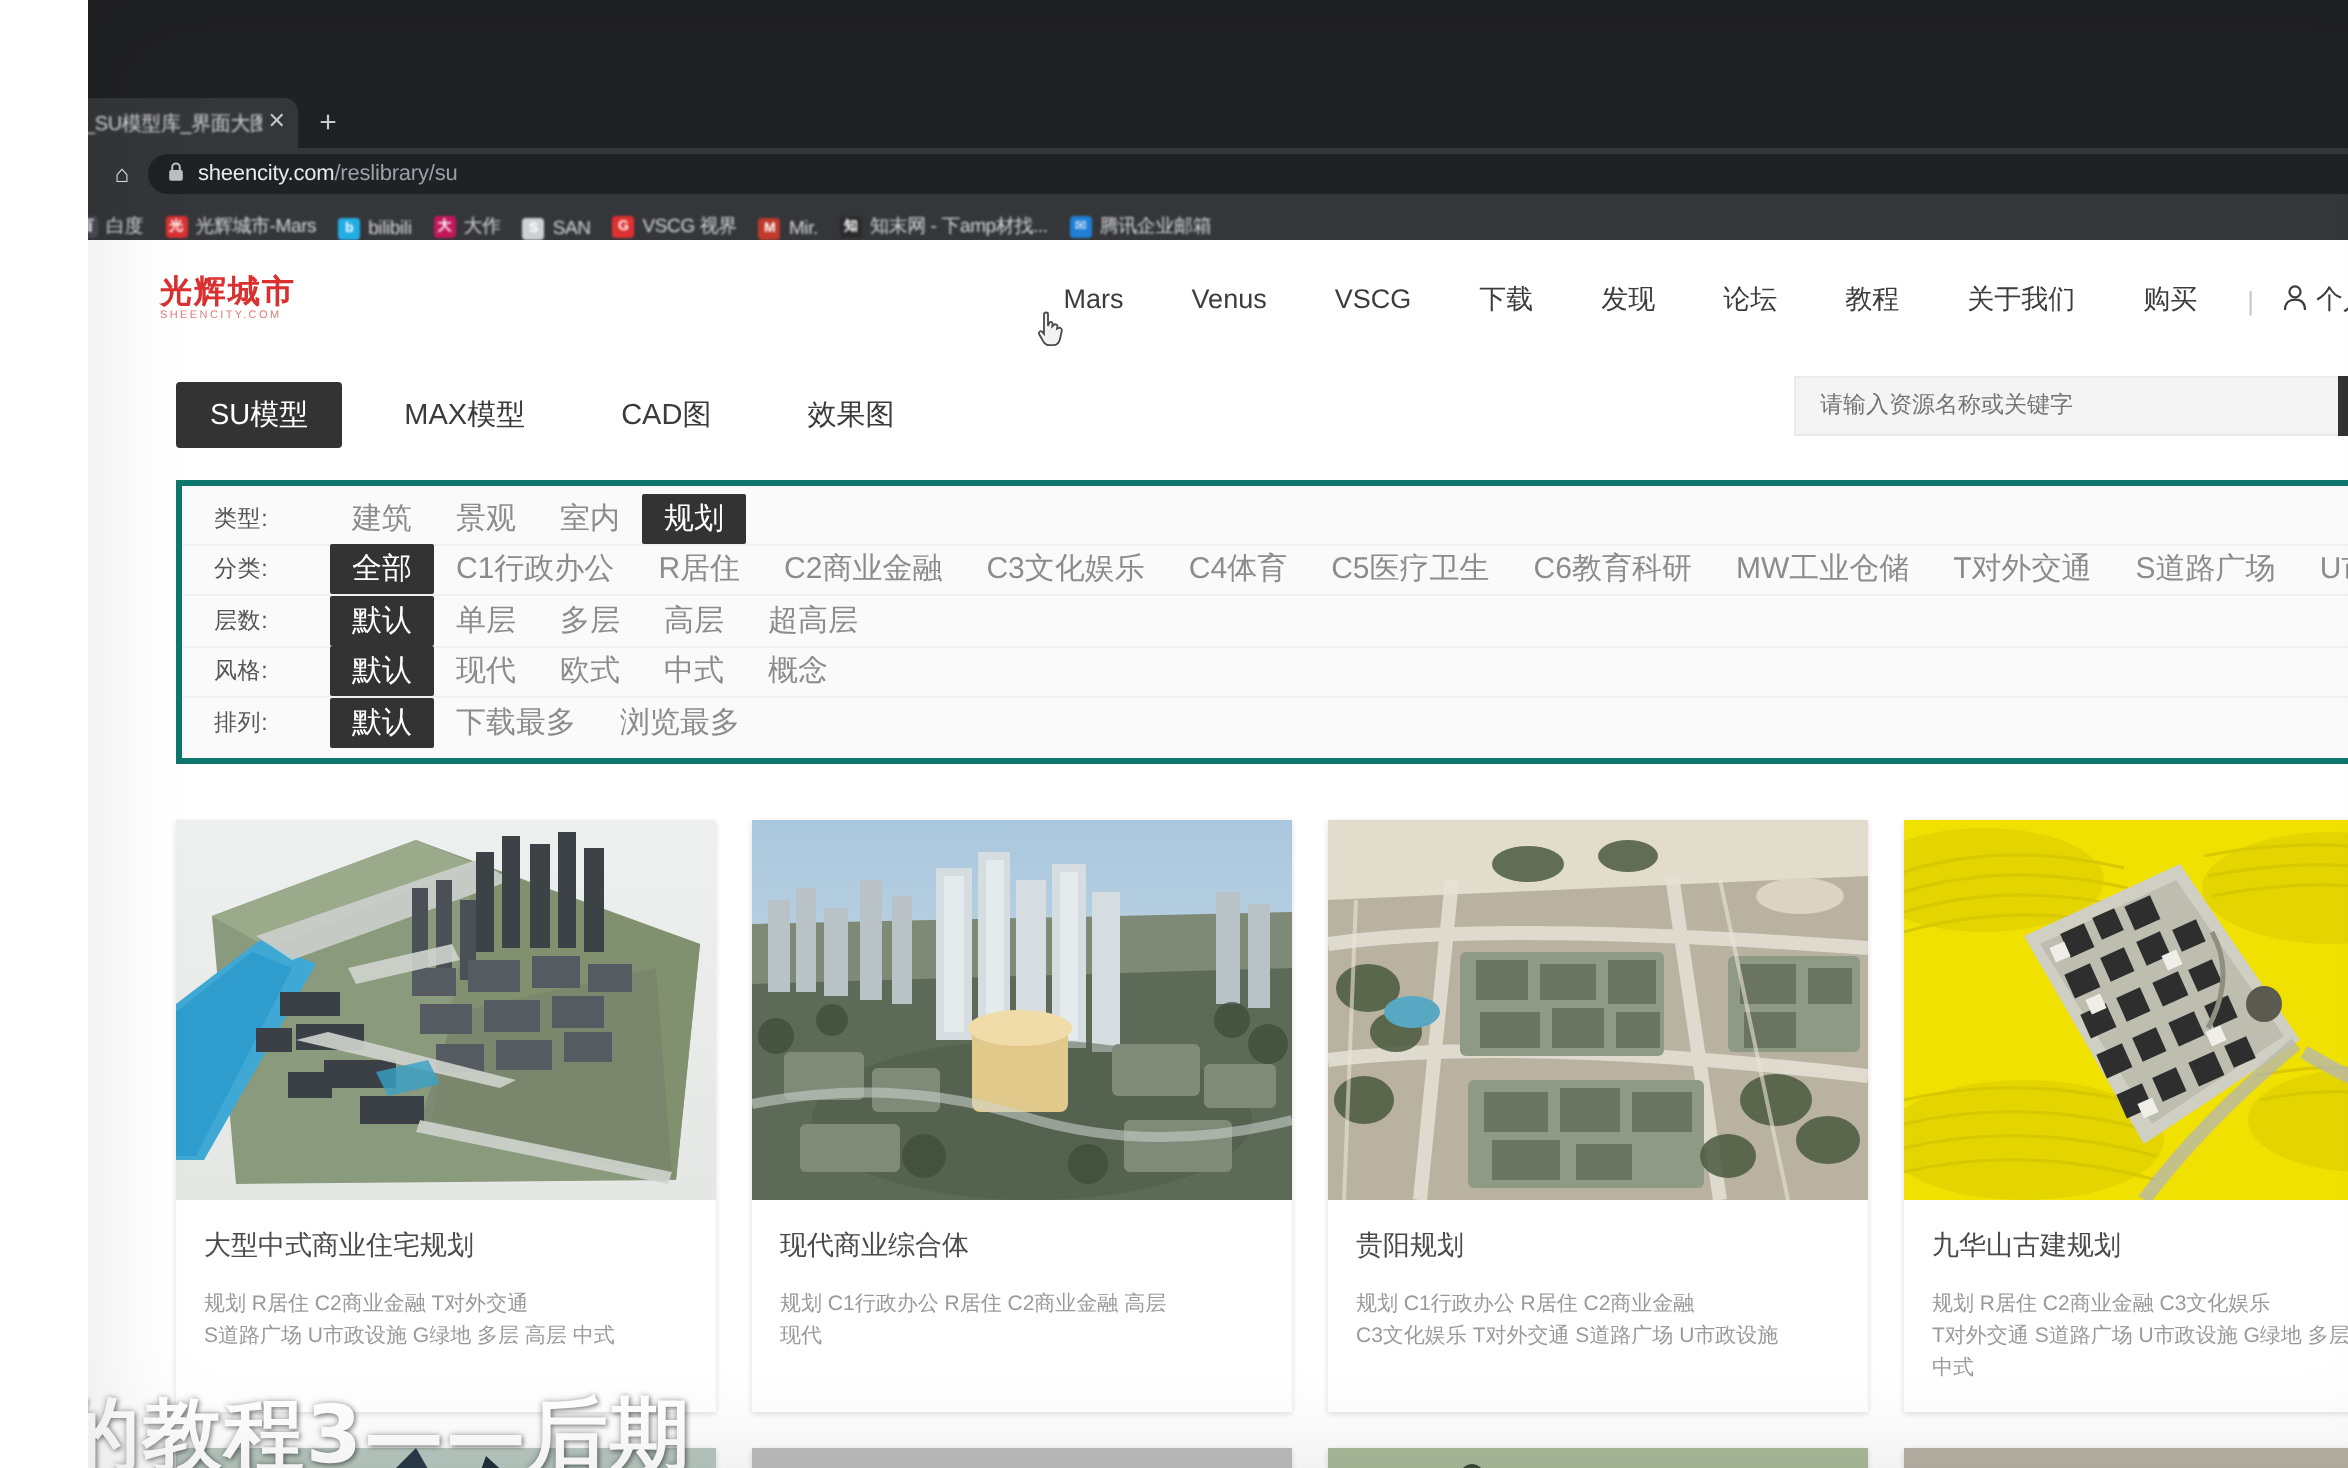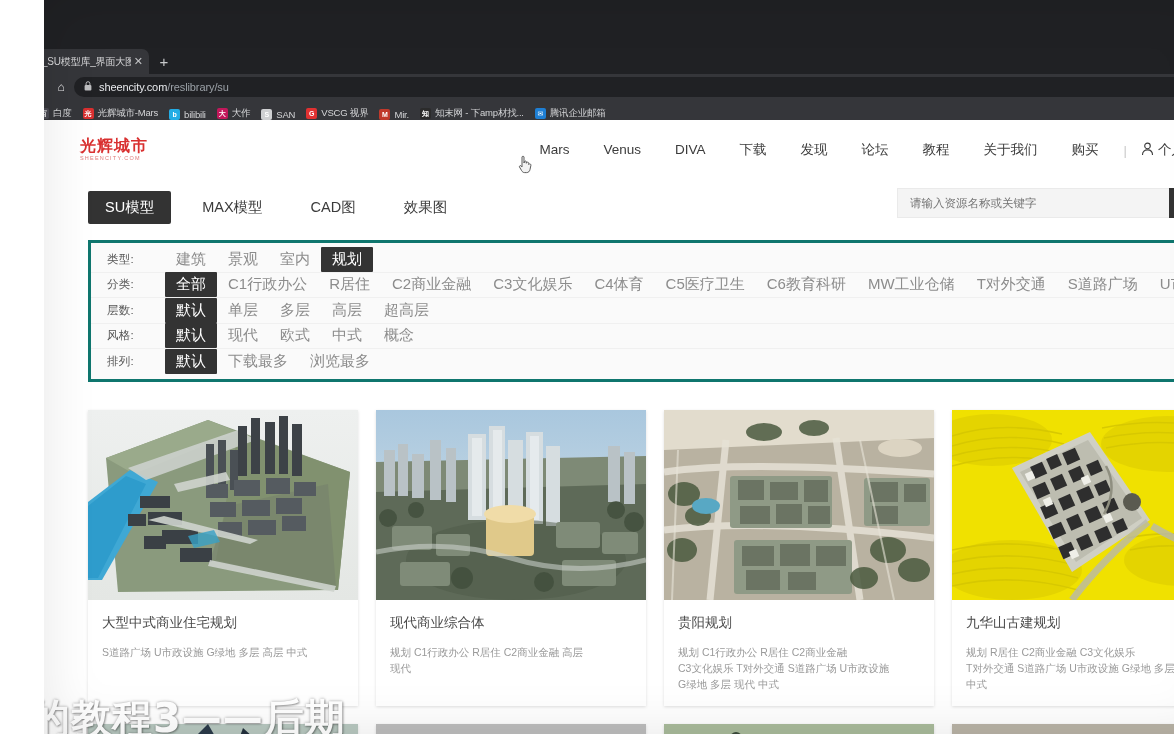--- a/index.html
+++ b/index.html
@@ -301,21 +301,21 @@
   <div class="page">
 
     <div class="site-header">
       <div class="logo">
         <div class="logo-cn">光辉城市</div>
         <div class="logo-en">SHEENCITY.COM</div>
       </div>
       <div class="mainnav">
           <div class="nav-link">Mars</div>
           <div class="nav-link">Venus</div>
-          <div class="nav-link">DIVA</div>
+          <div class="nav-link">VSCG</div>
           <div class="nav-link">下载</div>
           <div class="nav-link">发现</div>
           <div class="nav-link">论坛</div>
           <div class="nav-link">教程</div>
           <div class="nav-link">关于我们</div>
           <div class="nav-link">购买</div>
           <span class="nav-sep">|</span>
           <div class="nav-user">
             <span class="user-ico"><svg width="13" height="14" viewBox="0 0 14 15">
                 <circle cx="7" cy="4.2" r="3" fill="none" stroke="#3c3c3c" stroke-width="1.2"></circle>
@@ -441,20 +441,21 @@
   <g fill="#cfd4ce" opacity="0.9">
     <polygon points="86,74 138,62 142,70 90,82"></polygon>
     <polygon points="122,150 248,176 246,182 120,156"></polygon>
     <polygon points="60,110 76,106 170,130 162,134"></polygon>
   </g>
   <polygon points="100,126 126,120 132,132 106,138" fill="#37a0c6" opacity="0.8"></polygon>
 </svg></div>
           <div class="card-body">
             <div class="card-title">大型中式商业住宅规划</div>
             <div class="card-tags">
+              <div>规划 R居住 C2商业金融 T对外交通</div>
               <div>S道路广场 U市政设施 G绿地 多层 高层 中式</div>
             </div>
           </div>
         </div>
         <div class="card">
           <div class="card-thumb"><svg width="270" height="190" viewBox="0 0 270 190">
   <defs>
                 <linearGradient id="sky2" x1="0" y1="0" x2="0" y2="1">
                   <stop offset="0" stop-color="#a9c7de"></stop>
                   <stop offset="1" stop-color="#d7e3e8"></stop>
@@ -560,21 +561,20 @@
   <g stroke="#e8e4d8" stroke-width="2" opacity="0.6">
     <path d="M196 30 L230 190" fill="none"></path>
                 <path d="M14 40 L8 190" fill="none"></path>
   </g>
 </svg></div>
           <div class="card-body">
             <div class="card-title">贵阳规划</div>
             <div class="card-tags">
               <div>规划 C1行政办公 R居住 C2商业金融</div>
               <div>C3文化娱乐 T对外交通 S道路广场 U市政设施</div>
-              <div>G绿地 多层 现代 中式</div>
             </div>
           </div>
         </div>
         <div class="card">
           <div class="card-thumb"><svg width="270" height="190" viewBox="0 0 270 190">
   <rect width="270" height="190" fill="#f0e100"></rect>
   <g fill="#e4d400">
     <ellipse cx="40" cy="30" rx="60" ry="26"></ellipse>
                 <ellipse cx="215" cy="34" rx="66" ry="28"></ellipse>
     <ellipse cx="60" cy="160" rx="70" ry="30"></ellipse>

